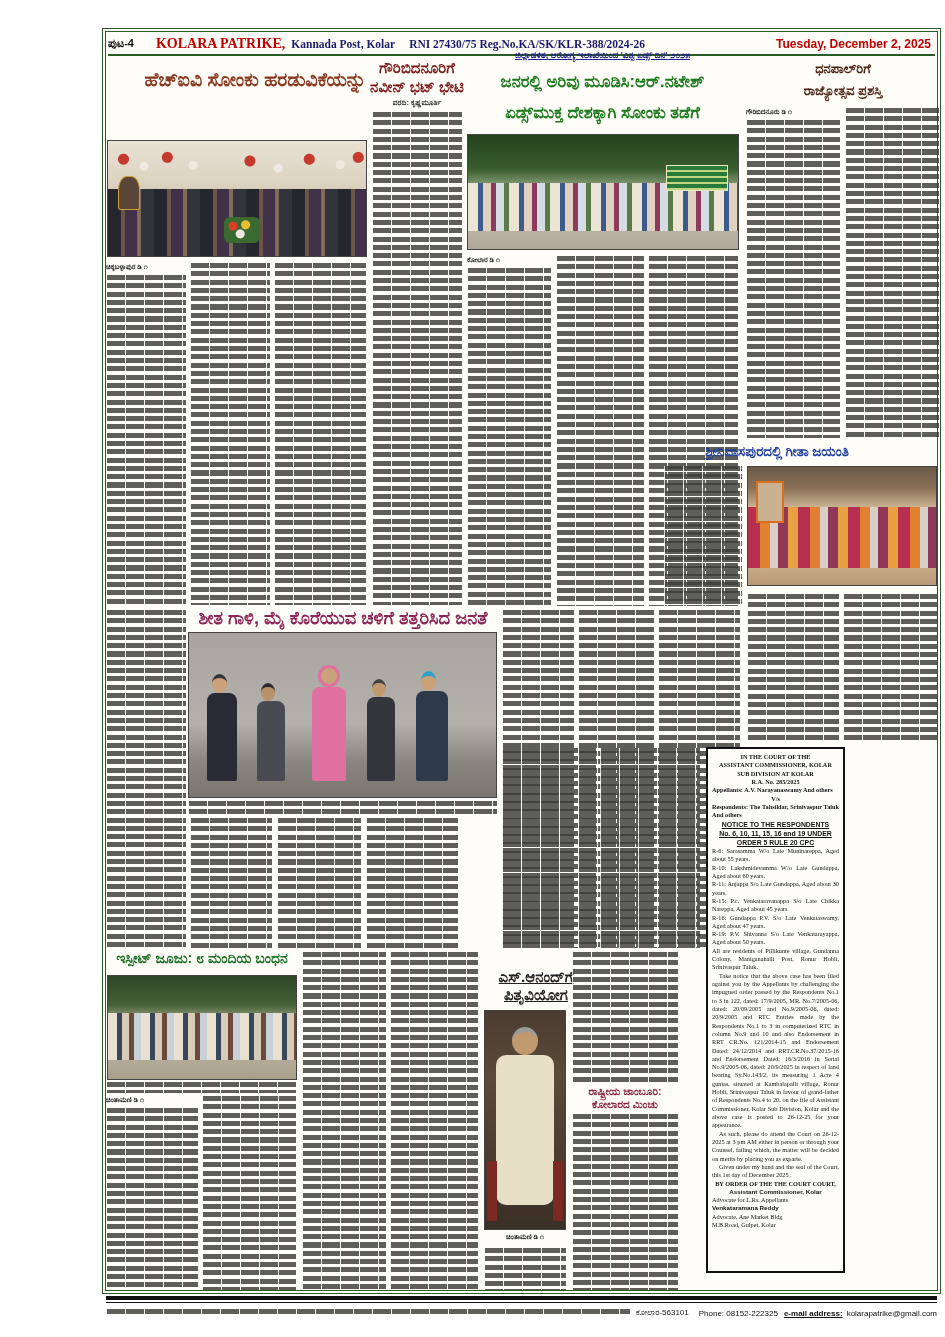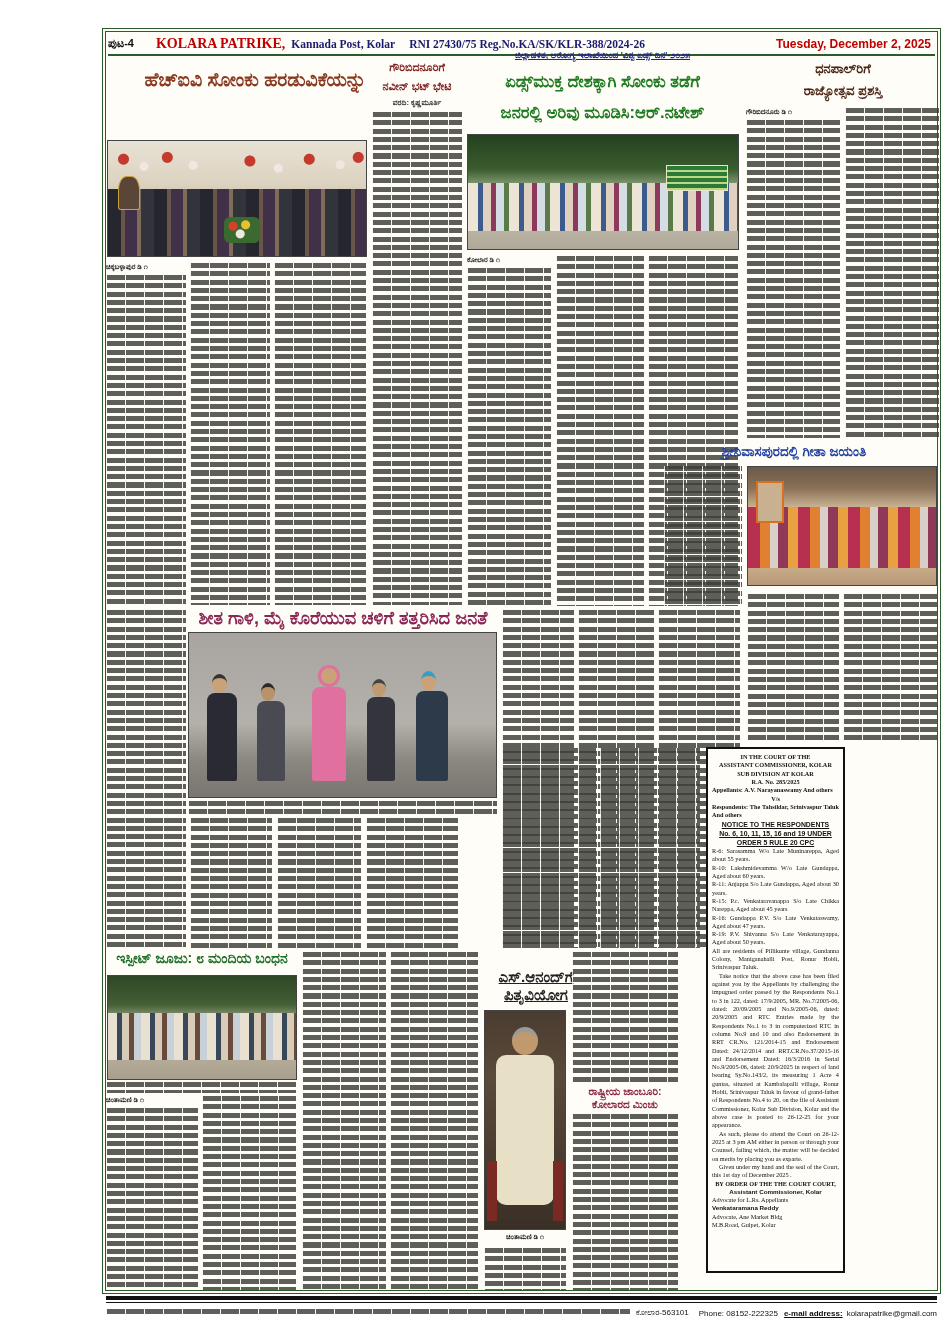--- a/index.html
+++ b/index.html
@@ -15,21 +15,21 @@
   .hd .mast{font-family:"Liberation Serif",serif;font-size:14px;font-weight:bold;color:#c00000;}
   .hd .sub{font-family:"Liberation Serif",serif;font-size:11.5px;font-weight:bold;color:#1a1a6e;margin-left:6px;}
   .hd .reg{font-family:"Liberation Serif",serif;font-size:11.5px;font-weight:bold;color:#1a1a6e;margin-left:14px;}
   .hd .date{font-size:12px;font-weight:bold;color:#c00000;margin-left:auto;margin-right:4px;}
   
   .h{text-align:center;font-weight:bold;}
   .h-hiv{font-size:19px;color:#8a3a20;line-height:36px;text-align:right;}
   .h-aids{font-size:16.5px;color:#1e7a1e;line-height:31px;}
   .kicker{font-size:8.8px;font-weight:bold;color:#22228b;text-decoration:underline;text-align:center;}
   .h-dhan{font-size:13px;color:#4a2414;line-height:22px;}
-  .h-nav{font-size:11px;color:#7a1a1a;line-height:19px;}
+  .h-nav{font-size:15px;color:#7a1a1a;line-height:19px;}
   .byline{font-size:7.5px;font-weight:bold;color:#333;text-align:center;}
   .h-geeta{font-size:13.5px;color:#1f3e9e;}
   .h-cold{font-size:18px;color:#8b2757;}
   .h-gamb{font-size:14px;color:#1e6e28;}
   .h-obit{font-size:15px;color:#222;line-height:18px;text-decoration:underline;}
   .h-jamb{font-size:10.5px;color:#8b2440;line-height:13px;}
   .dateline{font-size:7px;font-weight:bold;color:#222;}
   .capline{font-size:7px;font-weight:bold;color:#222;}
   
   .tx{opacity:.82;background-image:
@@ -98,43 +98,43 @@
 
 <div class="abs h h-nav" style="left:370px;top:58px;width:94px;">
   <div>ಗೌರಿಬಿದನೂರಿಗೆ</div>
   <div>ನವೀನ್ ಭಟ್ ಭೇಟಿ</div>
 </div>
 <div class="abs byline" style="left:370px;top:98px;width:94px;">ವರದಿ: ಕೃಷ್ಣಮೂರ್ತಿ</div>
 <div class="abs tx" style="left:372px;top:112px;width:90px;height:493px;"></div>
 
 <div class="abs kicker" style="left:465px;top:50px;width:275px;">ಜಿಲ್ಲಾಡಳಿತ, ಆರೋಗ್ಯ ಇಲಾಖೆಯಿಂದ 'ವಿಶ್ವ ಏಡ್ಸ್ ದಿನ'-೨೦೨೫</div>
 <div class="abs h h-aids" style="left:465px;top:66px;width:275px;height:66px;">
+  <div>ಜನರಲ್ಲಿ ಅರಿವು ಮೂಡಿಸಿ:ಆರ್.ನಟೇಶ್</div>
   <div>ಏಡ್ಸ್‌ಮುಕ್ತ ದೇಶಕ್ಕಾಗಿ ಸೋಂಕು ತಡೆಗೆ</div>
-  <div>ಜನರಲ್ಲಿ ಅರಿವು ಮೂಡಿಸಿ:ಆರ್.ನಟೇಶ್</div>
 </div>
 <div class="abs photo" style="left:467px;top:134px;width:272px;height:116px;">
   <div class="layer" style="top:0;height:100%;background:linear-gradient(180deg,#24421e 0,#3a5c2e 30%,#8aa07a 45%,#c8c0b0 58%,#b0a898 100%);"></div>
   <div class="layer" style="top:42%;height:42%;background:repeating-linear-gradient(90deg,#ece4d4 0 10px,#3c5a8c 10px 15px,#e0d0c0 15px 23px,#8c3a5c 23px 28px,#d4dce4 28px 36px,#5a7a4a 36px 41px);"></div>
   <div class="abs" style="right:10px;top:26%;width:62px;height:26px;background:#2a7a3a;border:1px solid #e8e8c8;
     background-image:repeating-linear-gradient(180deg,transparent 0 4px,rgba(255,255,160,.7) 4px 6px);"></div>
 </div>
 <div class="abs dateline" style="left:467px;top:256px;width:84px;">ಕೋಲಾರ ಡಿ ೧</div>
 <div class="abs tx" style="left:467px;top:268px;width:84px;height:338px;"></div>
 <div class="abs tx" style="left:556px;top:256px;width:88px;height:350px;"></div>
 <div class="abs tx" style="left:648px;top:256px;width:90px;height:350px;"></div>
 
 <div class="abs h h-dhan" style="left:745px;top:58px;width:196px;">
   <div>ಧನಪಾಲ್‌ರಿಗೆ</div>
   <div>ರಾಜ್ಯೋತ್ಸವ ಪ್ರಶಸ್ತಿ</div>
 </div>
 <div class="abs dateline" style="left:746px;top:108px;width:94px;">ಗೌರಿಬಿದನೂರು ಡಿ ೧</div>
 <div class="abs tx" style="left:746px;top:120px;width:94px;height:318px;"></div>
 <div class="abs tx" style="left:845px;top:108px;width:94px;height:330px;"></div>
 
-<div class="abs h h-geeta" style="left:657px;top:444px;width:274px;">ಶ್ರೀನಿವಾಸಪುರದಲ್ಲಿ ಗೀತಾ ಜಯಂತಿ</div>
+<div class="abs h h-geeta" style="left:640px;top:444px;width:274px;font-family:Liberation Serif, serif;">ಶ್ರೀನಿವಾಸಪುರದಲ್ಲಿ ಗೀತಾ ಜಯಂತಿ</div>
 <div class="abs tx" style="left:664px;top:466px;width:78px;height:140px;"></div>
 <div class="abs photo" style="left:747px;top:466px;width:190px;height:120px;">
   <div class="layer" style="top:0;height:100%;background:linear-gradient(180deg,#6a5a48 0,#8a7058 18%,#e0cca8 40%,#d8c098 70%,#b89878 100%);"></div>
   <div class="layer" style="top:34%;height:52%;background:repeating-linear-gradient(90deg,#b83050 0 12px,#e08030 12px 22px,#d8d0c8 22px 30px,#903858 30px 40px,#e8a040 40px 50px);"></div>
   <div class="abs" style="left:8px;top:12%;width:28px;height:42px;background:#c8b090;border:2px solid #d87020;"></div>
 </div>
 <div class="abs tx" style="left:747px;top:594px;width:92px;height:148px;"></div>
 <div class="abs tx" style="left:843px;top:594px;width:94px;height:148px;"></div>
 
 <div class="abs tx" style="left:106px;top:610px;width:80px;height:338px;"></div>

